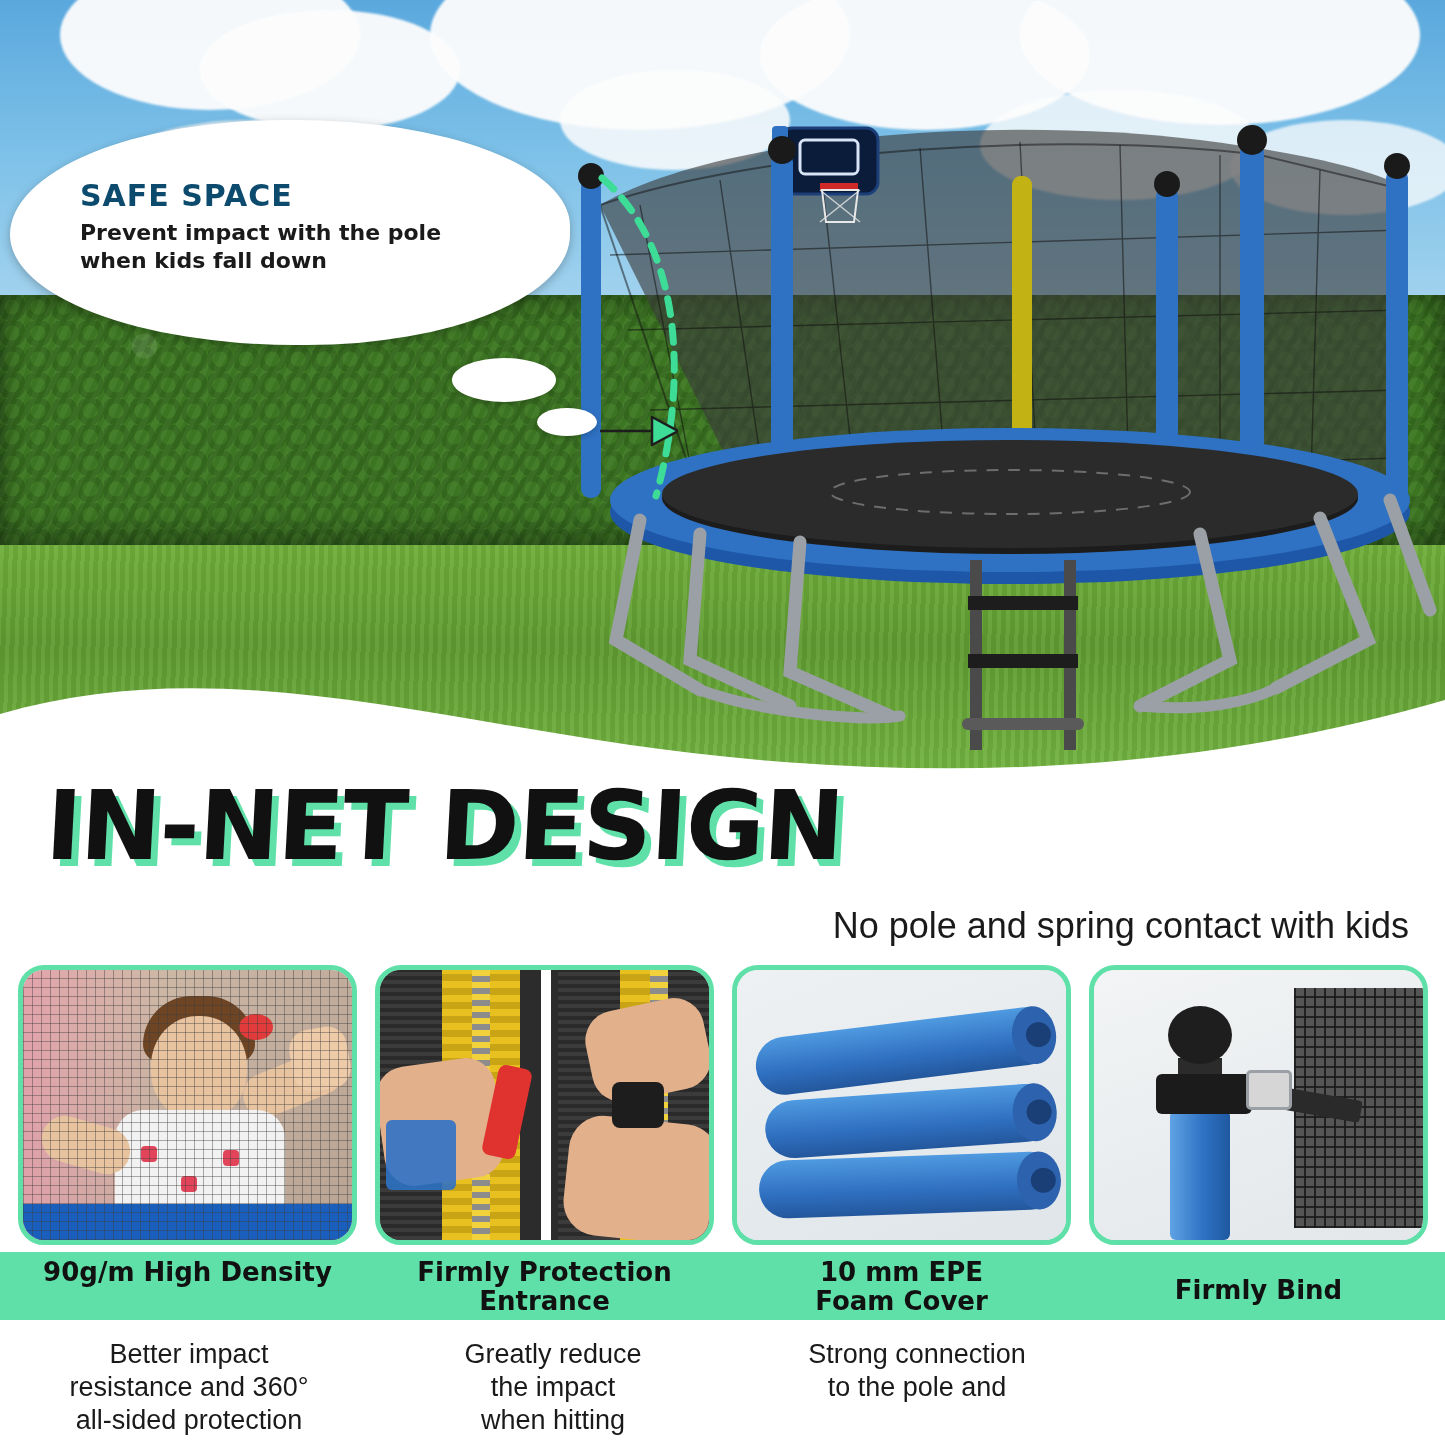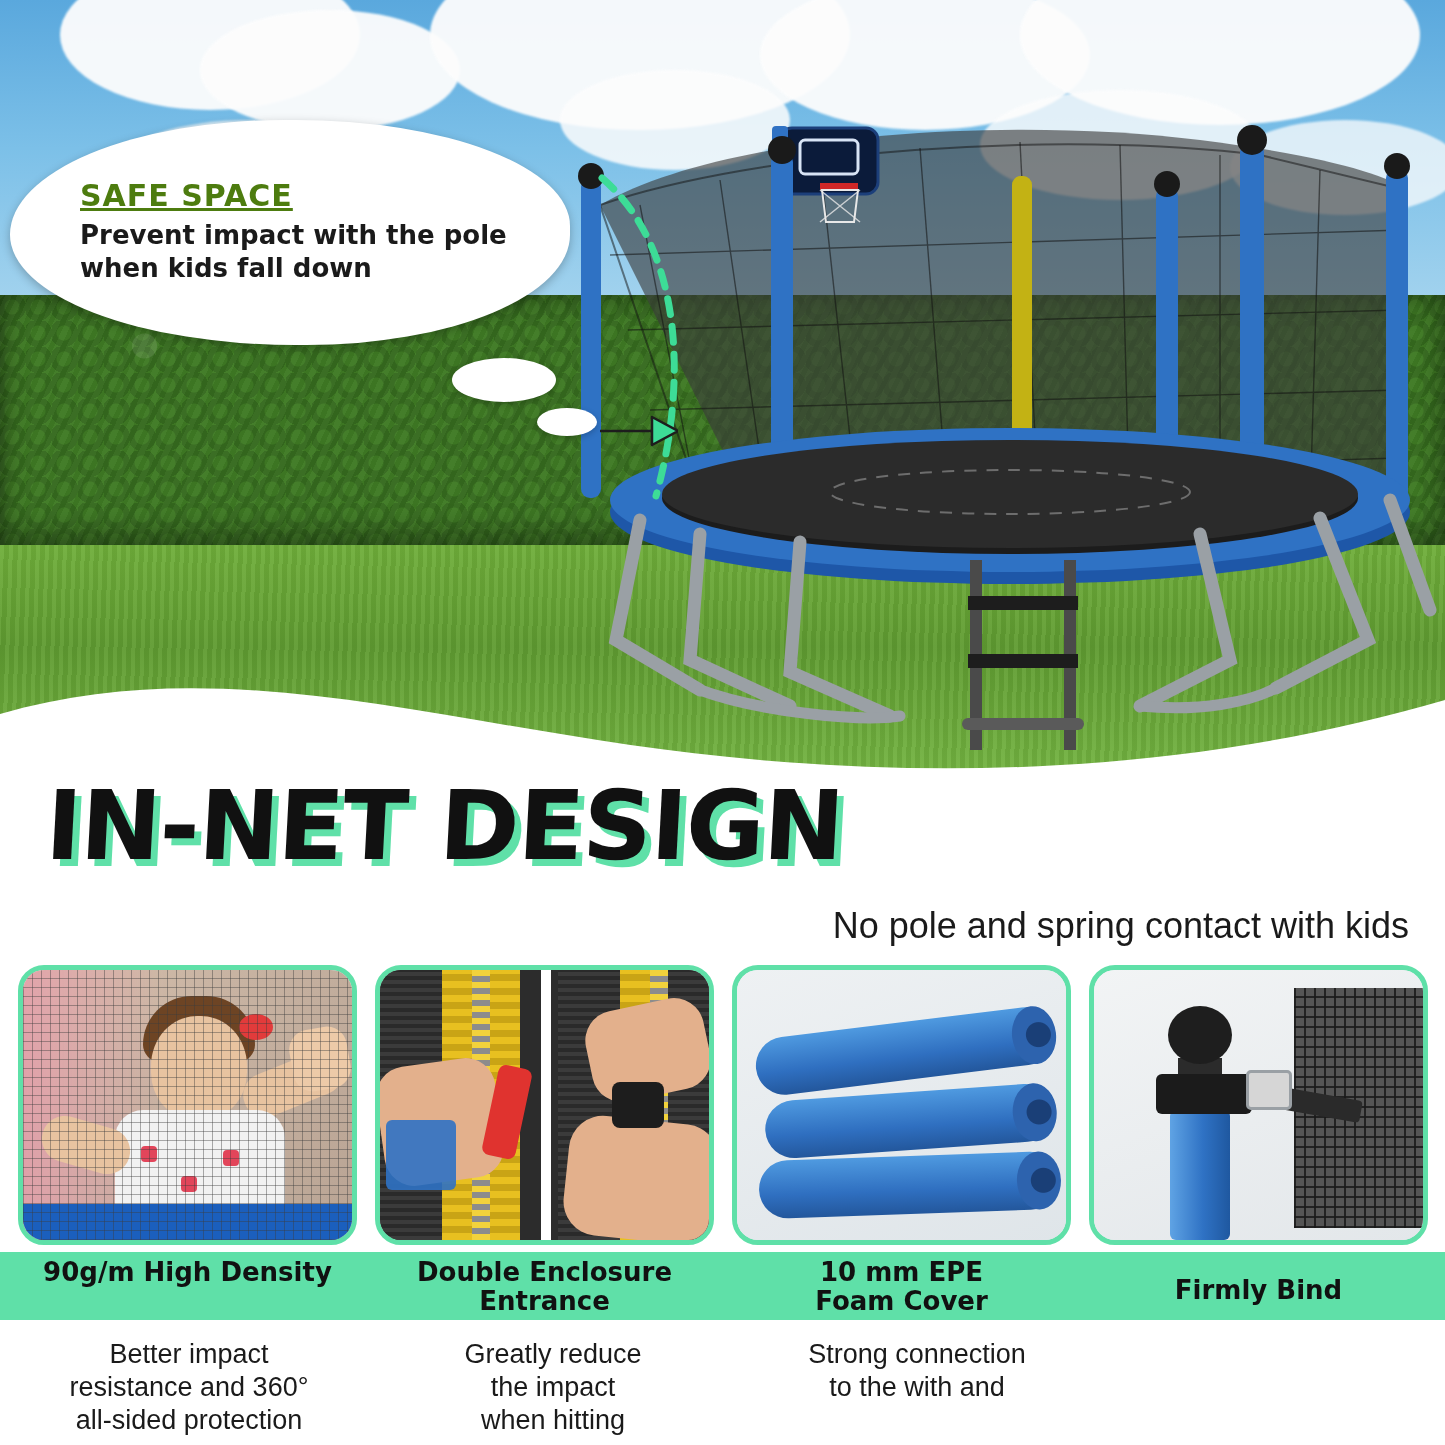--- a/index.html
+++ b/index.html
@@ -92,31 +92,30 @@
   .bubble-inner {
     position: absolute;
     left: 70px; top: 58px;
     width: 430px;
   }
   .bubble-title {
     font-family: "DejaVu Sans", sans-serif;
     font-weight: bold;
     font-size: 30px;
     letter-spacing: 1px;
-    color: #4d7c0f;
+    color: #0c4a6e;
     text-transform: uppercase;
-    text-decoration: underline;
     -webkit-text-stroke: 0.6px #2fc храм;
   }
   .bubble-title { -webkit-text-stroke: 0; }
   .bubble-text {
     margin-top: 6px;
     font-family: "DejaVu Sans", sans-serif;
     font-weight: bold;
-    font-size: 26px;
+    font-size: 22px;
     line-height: 1.25;
     color: #1a1a1a;
   }
   .dot {
     position:absolute;
     background:#fff;
     border-radius:50%;
     box-shadow: 0 2px 6px rgba(0,0,0,.22);
   }
   .dot.d1 { left: 452px; top: 358px; width: 104px; height: 44px; }
@@ -519,21 +518,21 @@
       </div>
     </div>
   </div>
 
   <div class="labelbar"></div>
   <div class="labels">
     <div class="label-cell">
       <div>90g/m High Density</div>
     </div>
     <div class="label-cell">
-      <div>Double Enclosure</div>
+      <div>Firmly Protection</div>
       <div>Entrance</div>
     </div>
     <div class="label-cell">
       <div>10 mm EPE</div>
       <div>Foam Cover</div>
     </div>
     <div class="label-cell" style="padding-top:22px;">
       <div>Firmly Bind</div>
     </div>
   </div>
@@ -544,17 +543,17 @@
       <div>resistance and 360°</div>
       <div>all-sided protection</div>
     </div>
     <div class="desc-cell">
       <div>Greatly reduce</div>
       <div>the impact</div>
       <div>when hitting</div>
     </div>
     <div class="desc-cell">
       <div>Strong connection</div>
-      <div>to the with and</div>
+      <div>to the pole and</div>
     </div>
   </div>
 
 </div>
 
 </body></html>

